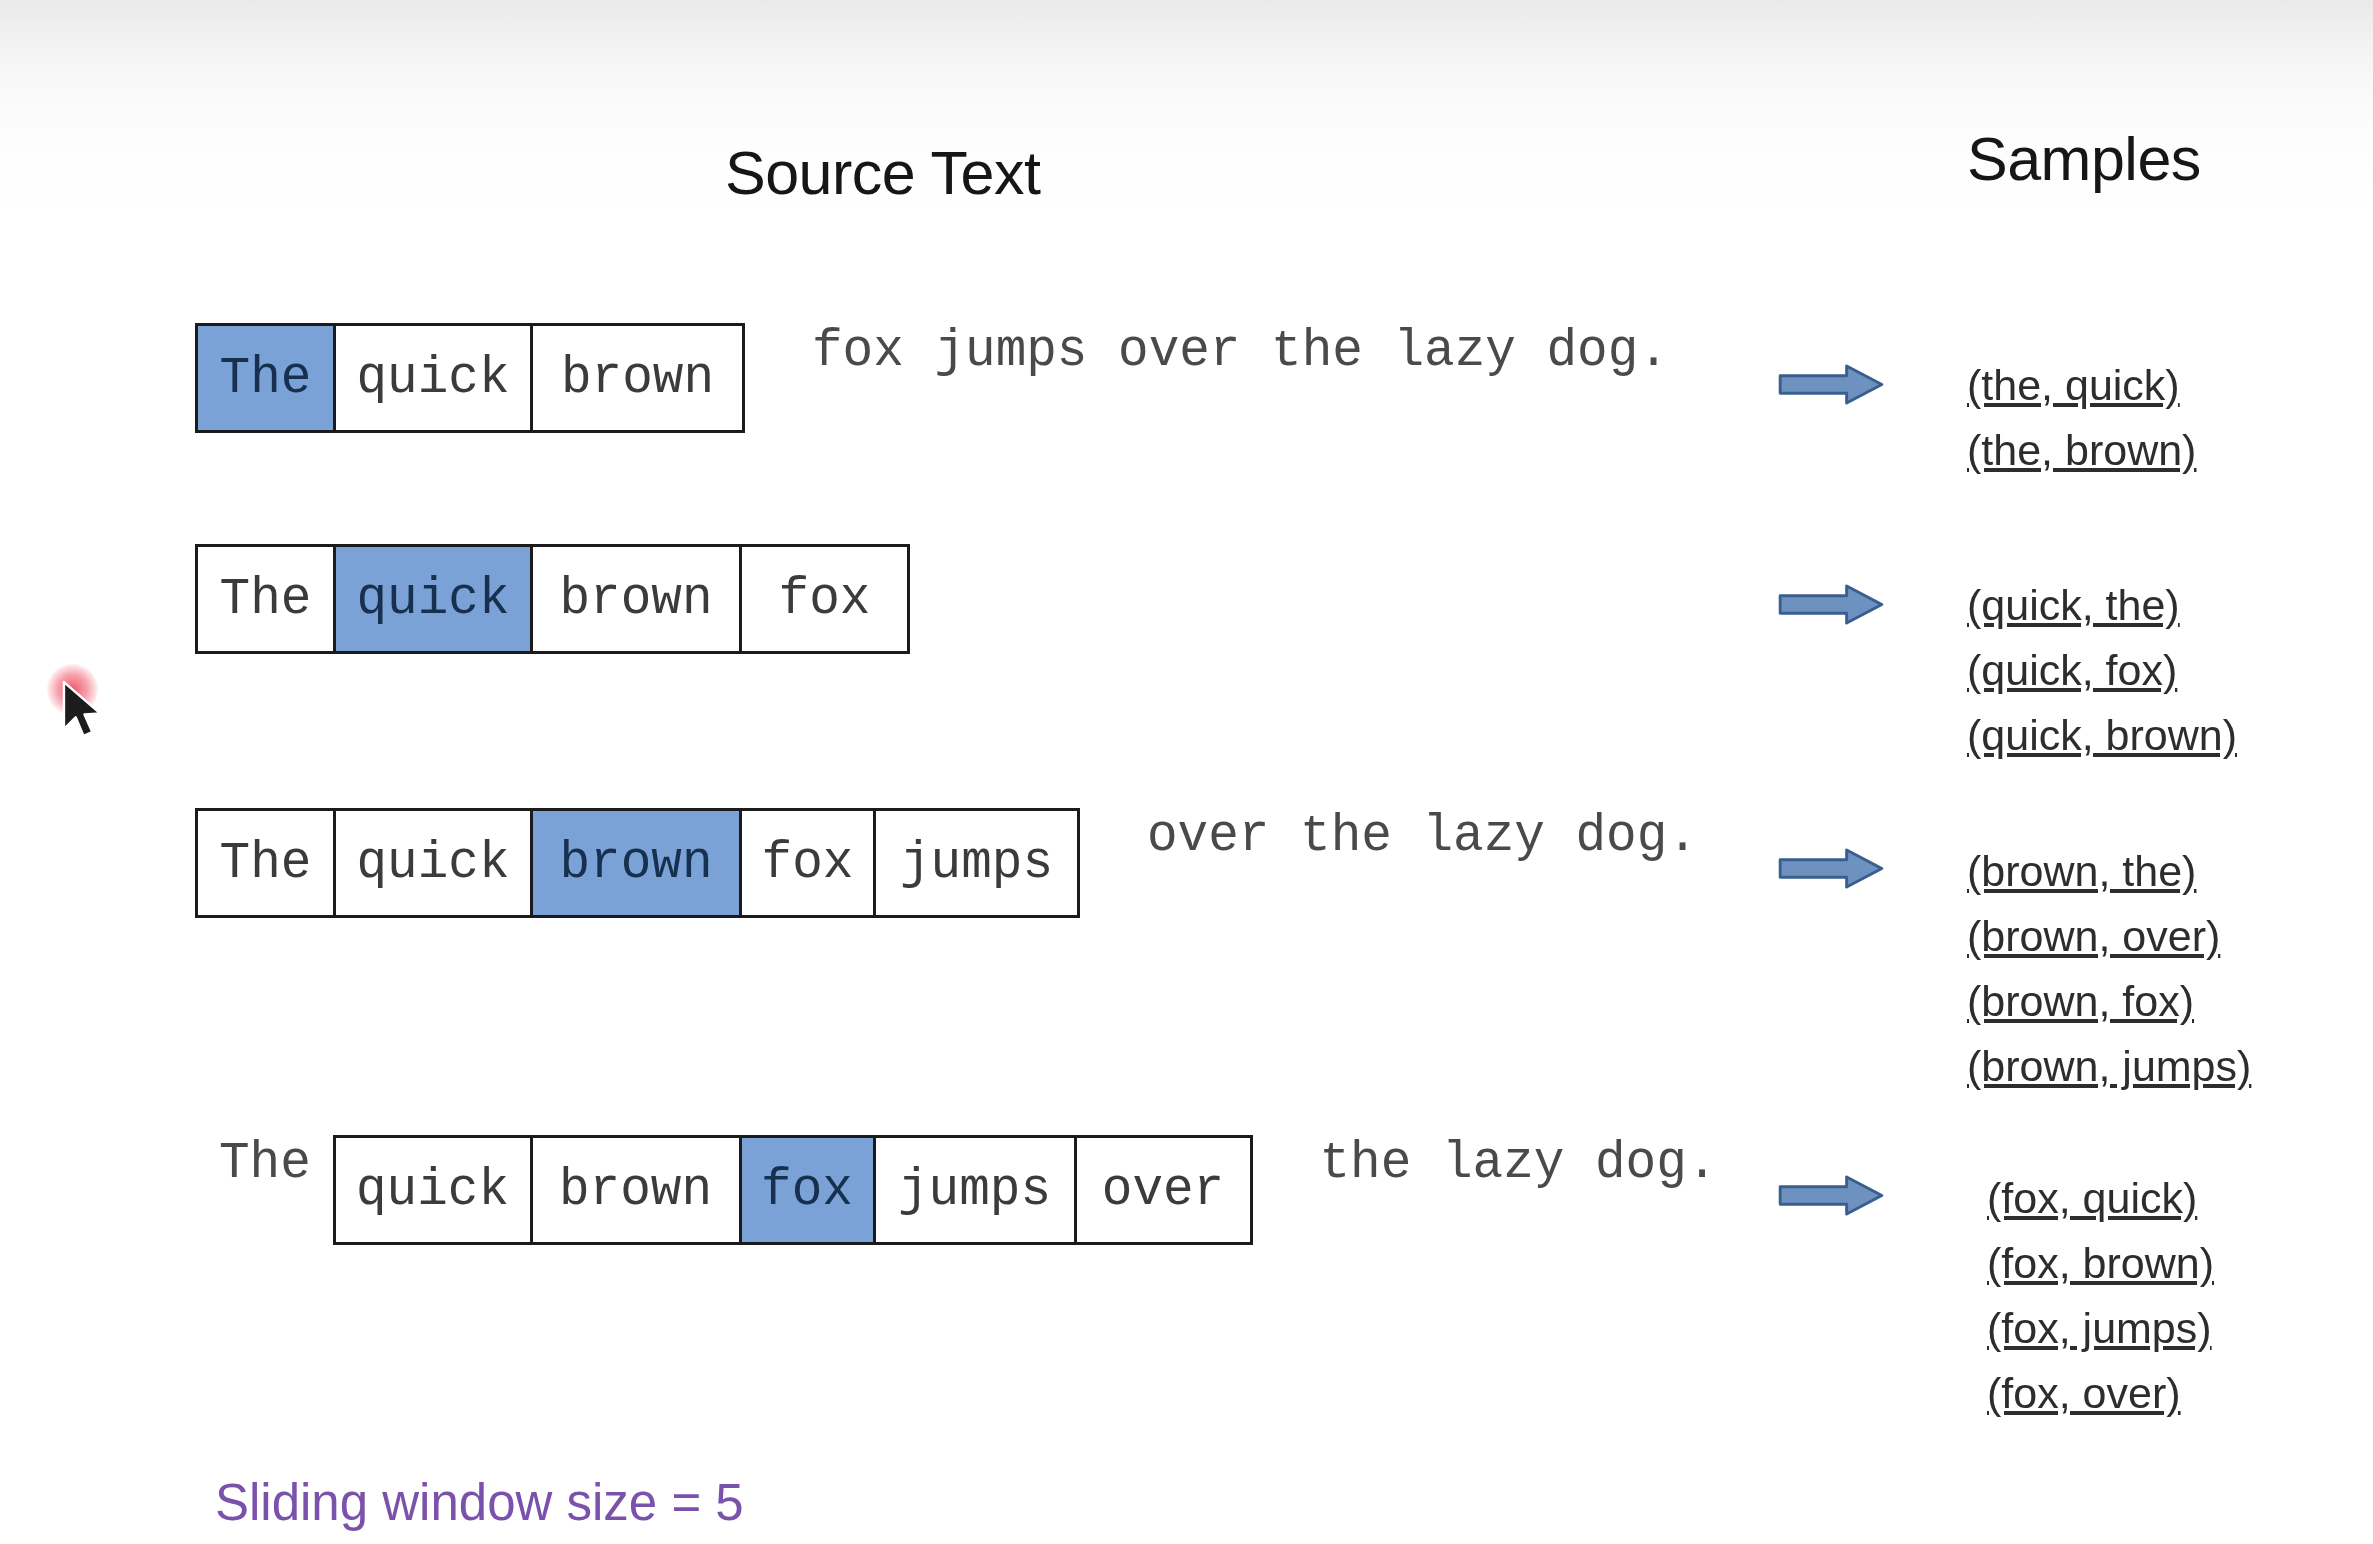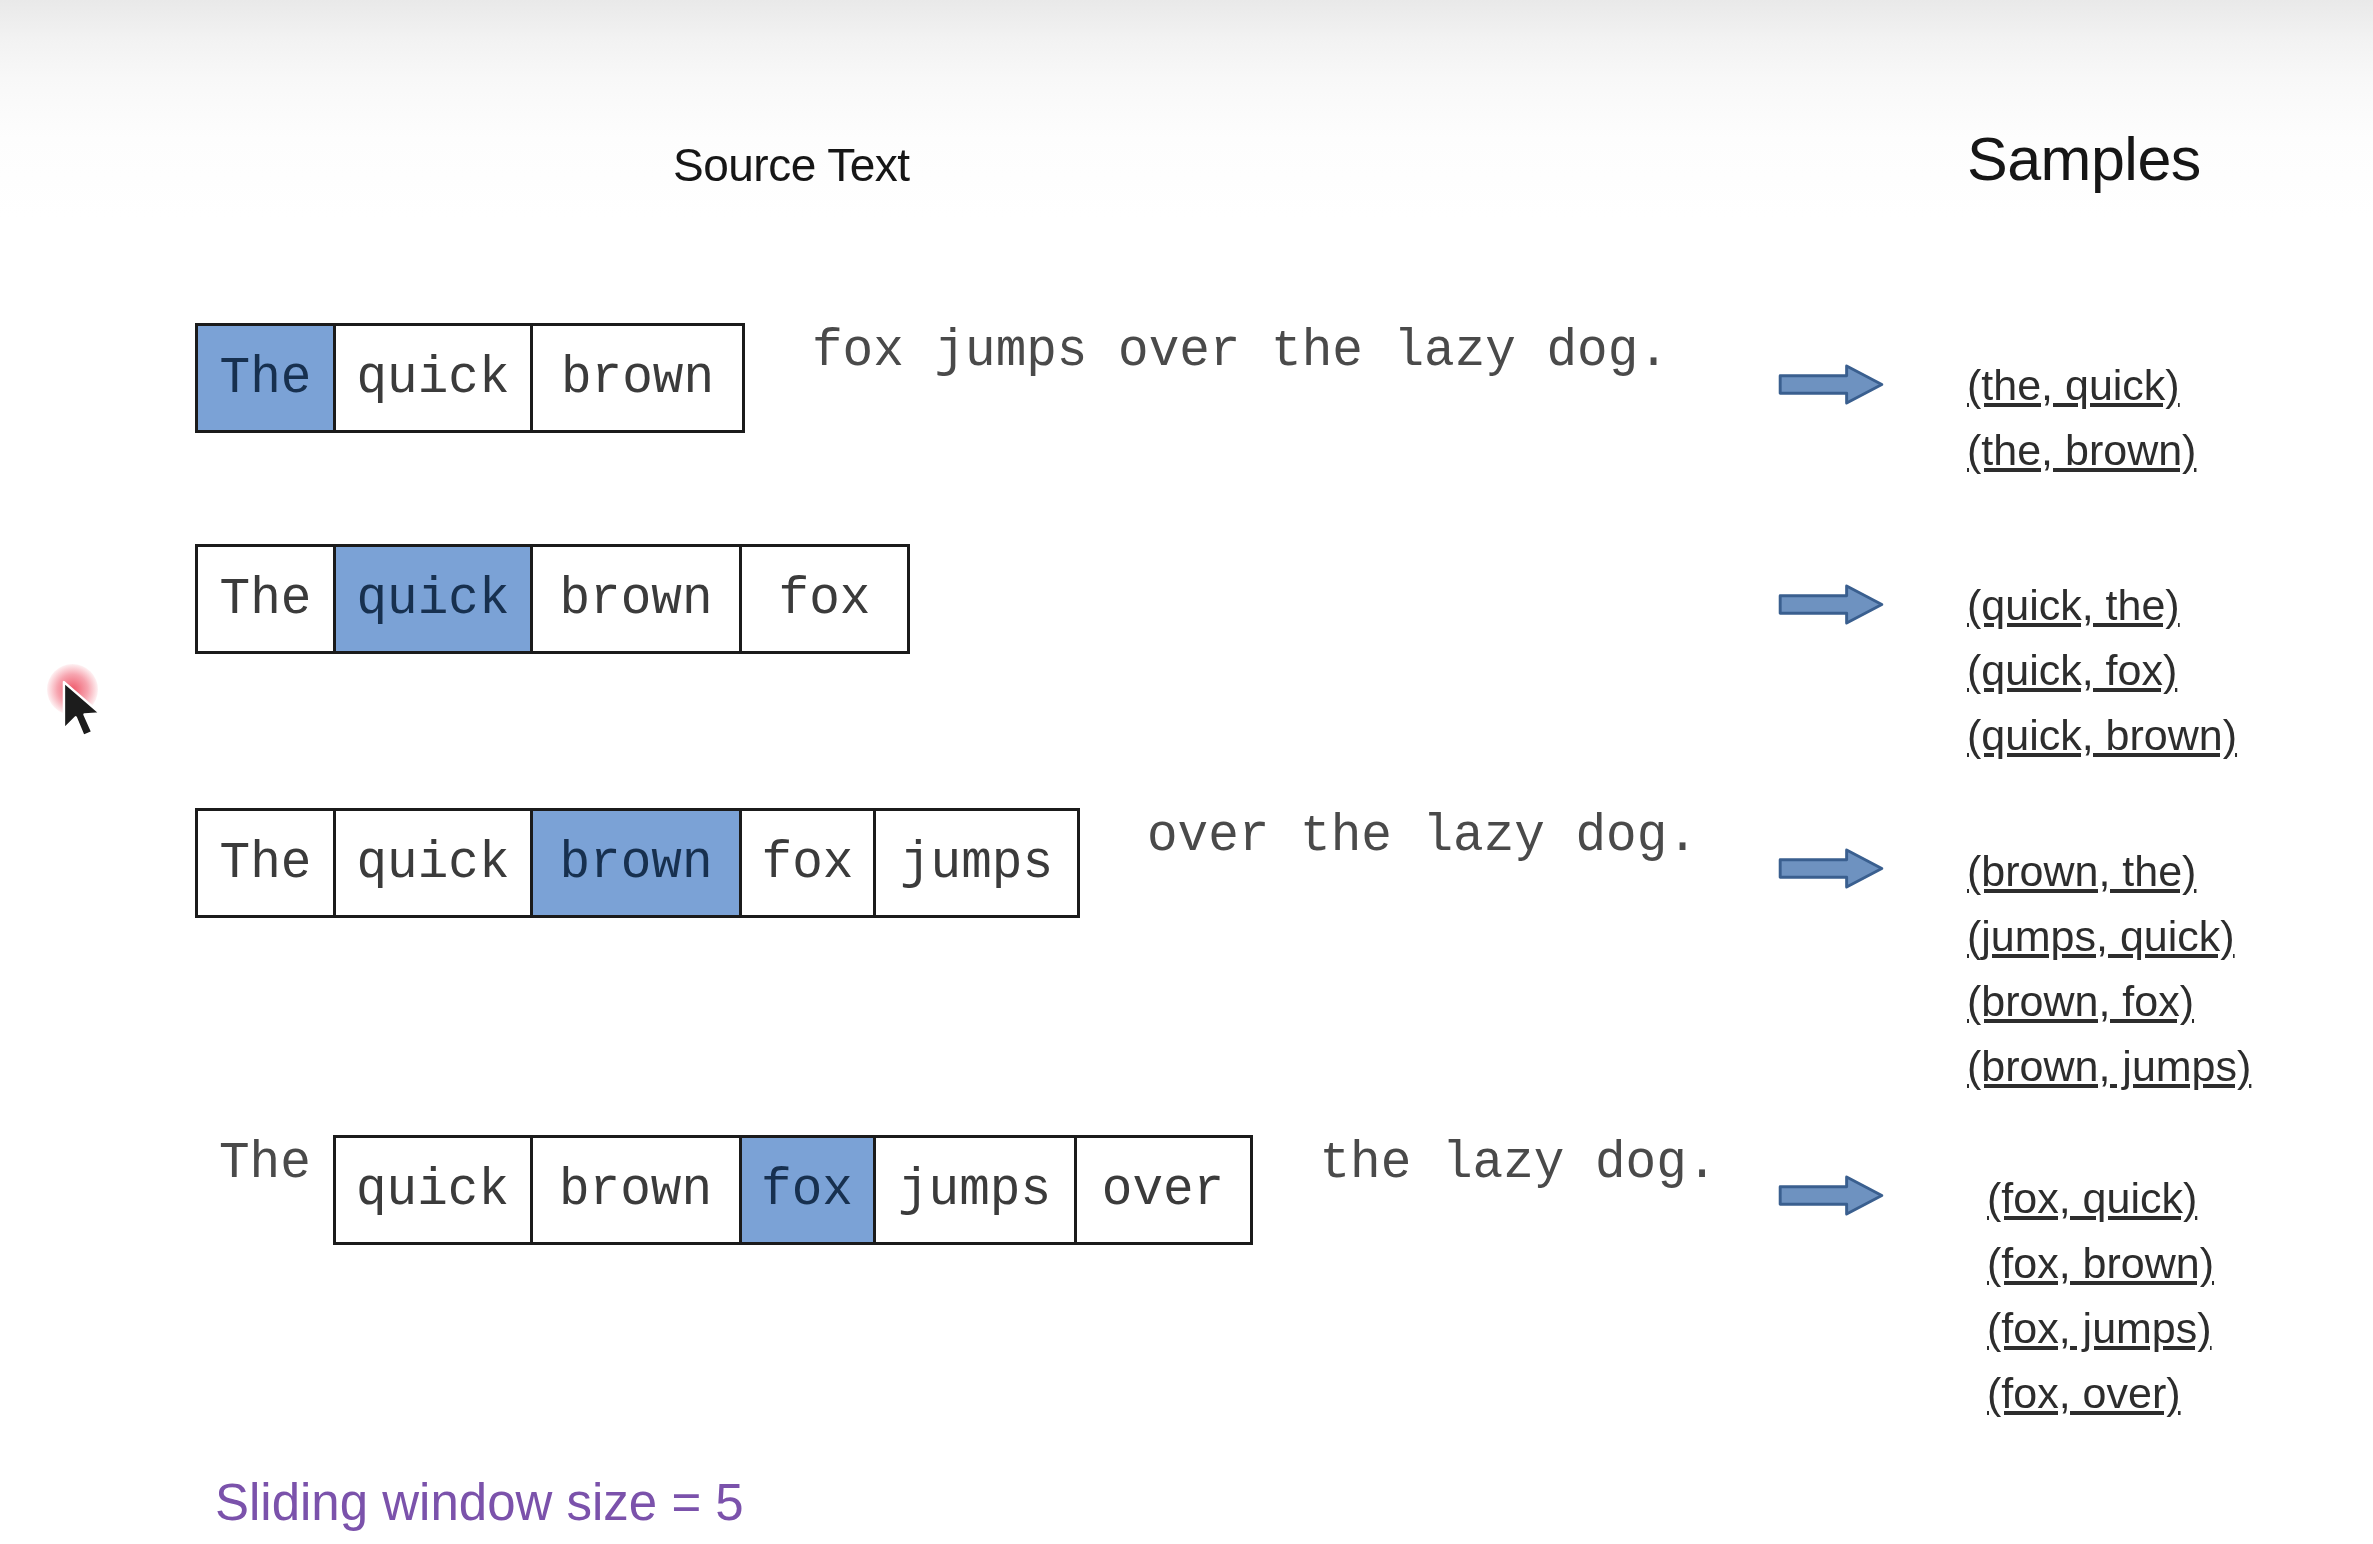--- a/index.html
+++ b/index.html
@@ -17,23 +17,23 @@
     position: relative;
     width: 2373px;
     height: 1545px;
     background: linear-gradient(to bottom, #e9e9e9 0px, #f2f2f2 39px, #f8f8f8 79px, #fdfdfd 138px, #ffffff 217px);
     overflow: hidden;
   }
 
   
   .source-title {
     position: absolute;
-    left: 673px;
+    left: 725px;
     top: 138px;
-    font-size: 46px;
+    font-size: 61px;
     color: #161616;
     letter-spacing: -0.5px;
     white-space: nowrap;
   }
   .training-title {
     position: absolute;
     left: 1967px;
     top: 106px;
     width: 394px;
     font-size: 61px;
@@ -191,21 +191,21 @@
       <div class="cell" style="width:134px">fox</div>
       <div class="cell" style="width:201px">jumps</div>
     </div>
     <div class="tail">over the lazy dog.</div>
   </div>
   <svg class="arrow" style="left:1778px; top:847px;" viewBox="0 0 108 44">
     <path d="M2 13 L70 13 L70 3 L106 22 L70 41 L70 31 L2 31 Z" fill="#6e92c0" stroke="#3a5f8f" stroke-width="3" stroke-linejoin="round"></path>
   </svg>
   <div class="samples" style="top:839px;">
     <span class="sample-line">(brown, the)</span>
-    <span class="sample-line">(jumps, quick)</span>
+    <span class="sample-line">(brown, over)</span>
     <span class="sample-line">(brown, fox)</span>
     <span class="sample-line">(brown, jumps)</span>
   </div>
 
   <div class="row" id="r4" style="left:219px; top:1135px;">
     <div class="lead">The</div>
     <div class="boxes">
       <div class="cell" style="width:197px">quick</div>
       <div class="cell" style="width:209px">brown</div>
       <div class="cell hl" style="width:134px">fox</div>

